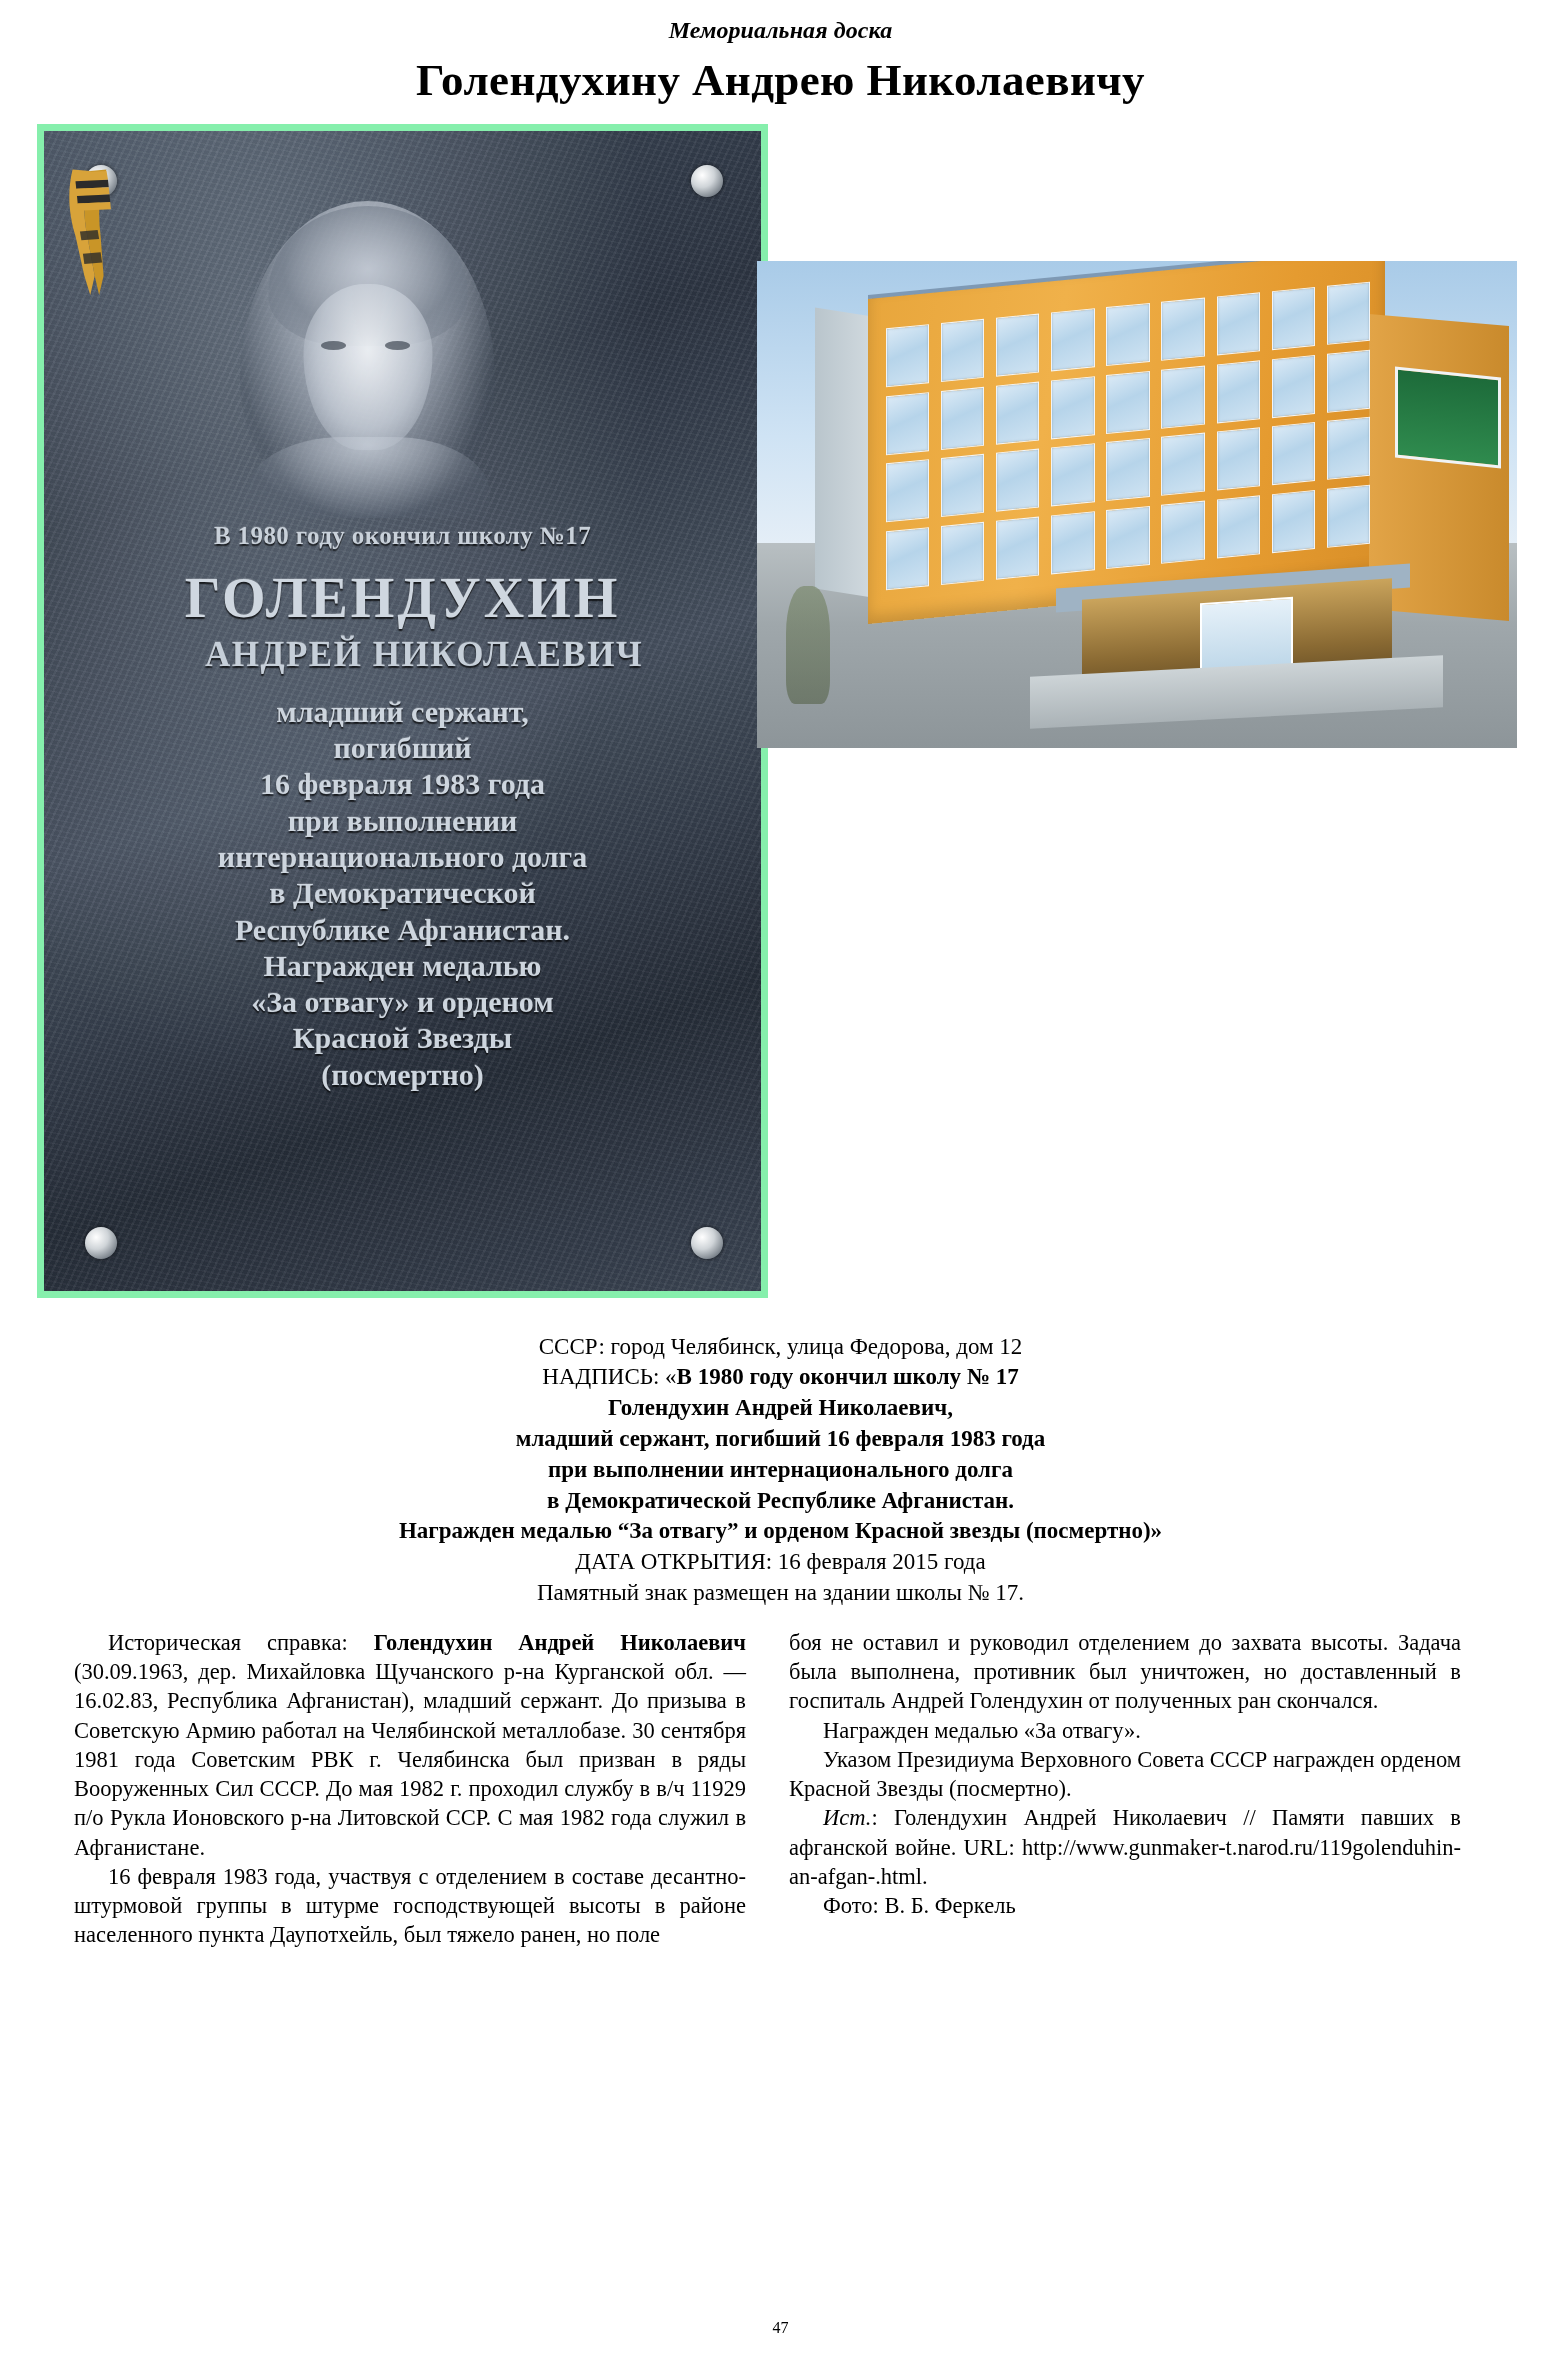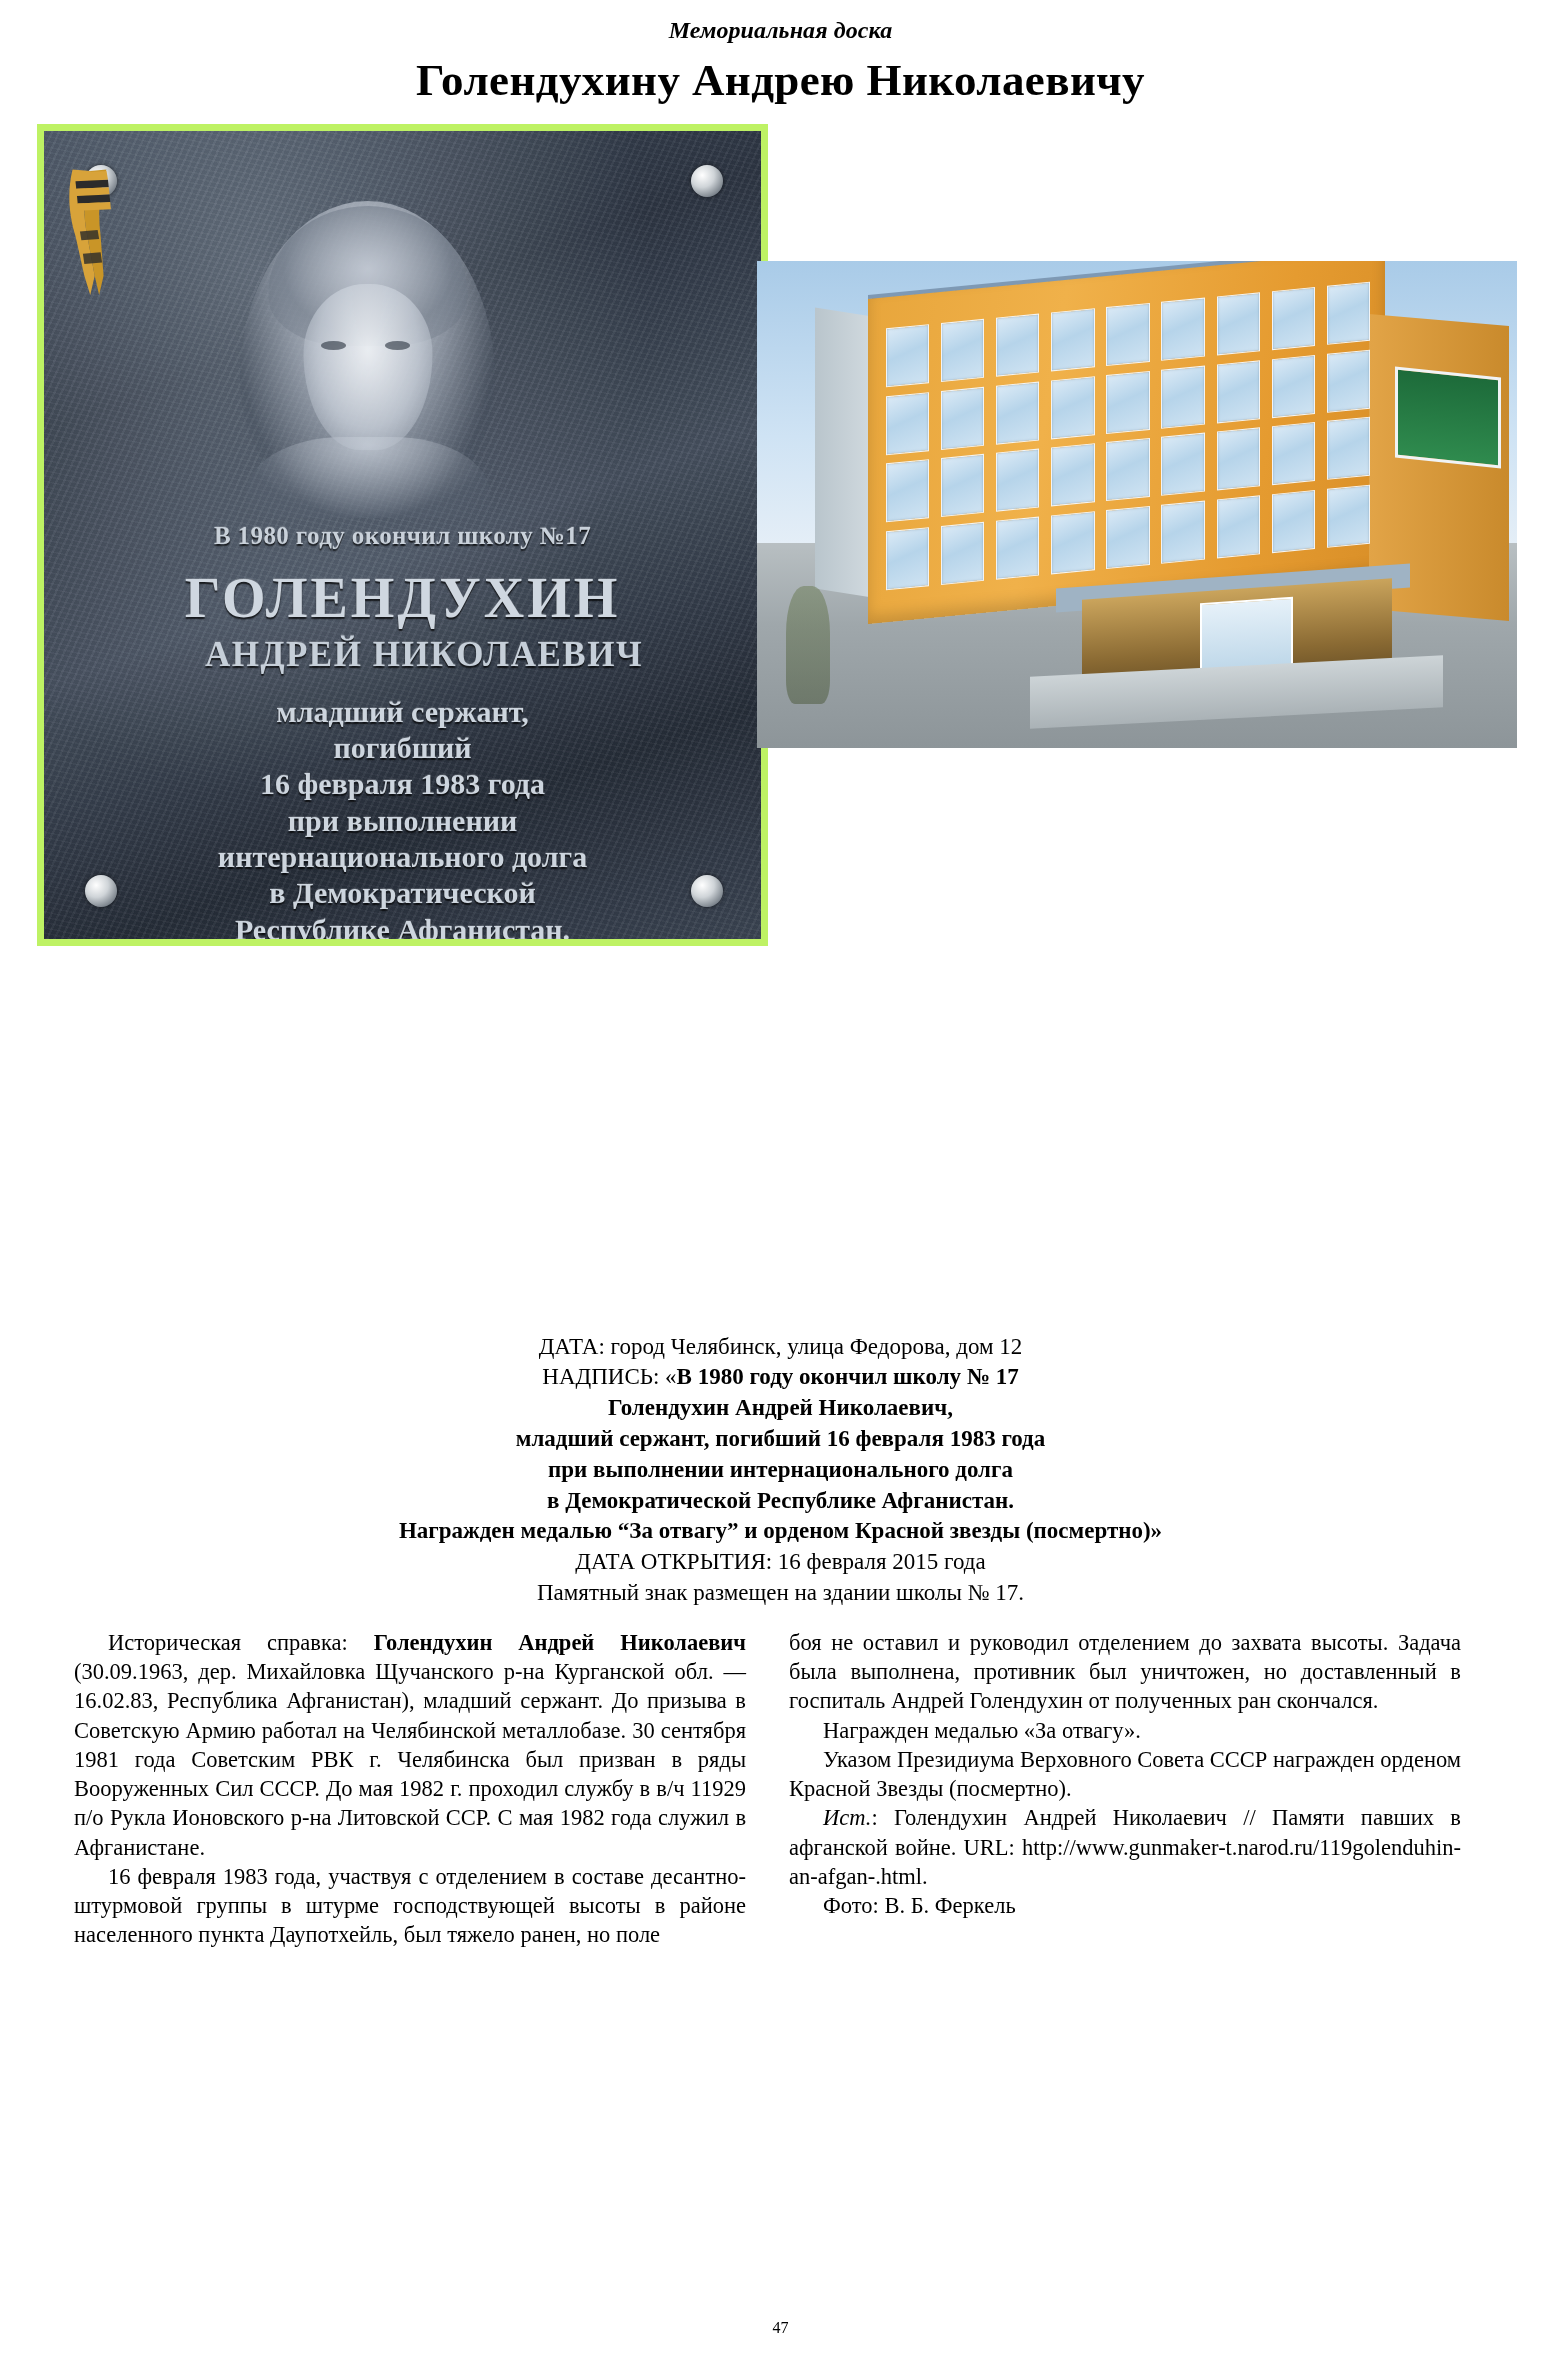--- a/index.html
+++ b/index.html
@@ -46,22 +46,22 @@
     margin-top: 17.7px;
     height: 1181px;
   }
 
   
   .plaque-photo {
     position: absolute;
     left: -37px;
     top: 0;
     width: 731px;
-    height: 822px;
-    background: #bef264;
+    height: 1174px;
+    background: #86efac;
     padding: 7.4px;
     box-sizing: border-box;
   }
   .plaque-inner {
     position: relative;
     width: 100%;
     height: 100%;
     background:
       radial-gradient(ellipse at 30% 18%, rgba(140,152,166,0.55) 0%, rgba(60,70,84,0.1) 55%),
       linear-gradient(160deg, #3f4a59 0%, #2b3340 28%, #46505f 52%, #232a35 78%, #3b4452 100%);
@@ -466,21 +466,21 @@
       <div class="door"></div>
       <div class="porch"></div>
       <div class="banner"></div>
       <div class="tree"></div>
     </div>
 
   </div>
 
   <div class="caption">
     <div>
-      <span>ДАТА:</span><span> город Челябинск, улица Федорова, дом 12</span>
+      <span>СССР:</span><span> город Челябинск, улица Федорова, дом 12</span>
     </div>
     <div>
       <span>НАДПИСЬ:</span><span> «</span><span class="b">В 1980 году окончил школу № 17</span>
     </div>
     <div class="b">Голендухин Андрей Николаевич,</div>
     <div class="b">младший сержант, погибший 16 февраля 1983 года</div>
     <div class="b">при выполнении интернационального долга</div>
     <div class="b">в Демократической Республике Афганистан.</div>
     <div class="b">Награжден медалью “За отвагу” и орденом Красной звезды (посмертно)»</div>
     <div>

